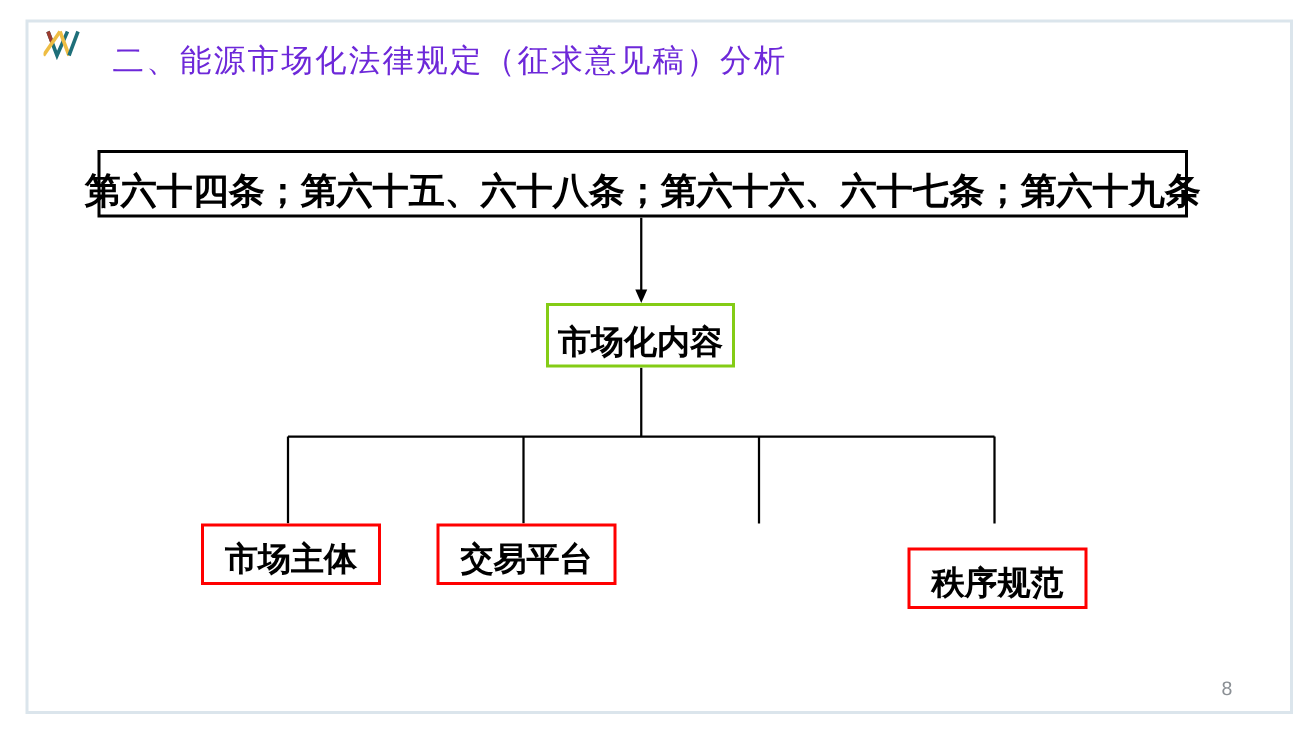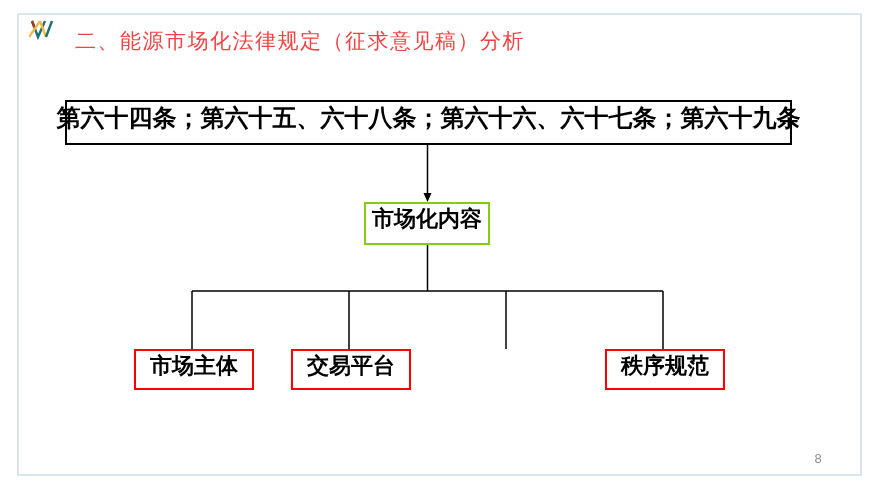--- a/index.html
+++ b/index.html
@@ -16,30 +16,30 @@
     border:2px solid #dbe5ec;
     box-sizing:border-box;
     background:#ffffff;
   }
   .logo{
     position:absolute;left:29px;top:18px;width:26px;height:24px;
   }
   .slide-title{
     position:absolute;left:75px;top:29px;
     font-size:21px;line-height:24px;
-    color:#ef4444;
+    color:#6d28d9;
     letter-spacing:1.5px;
     white-space:nowrap;
     font-family:"Liberation Sans", sans-serif;
   }
   .node-box{
     position:absolute;
     box-sizing:border-box;
     background:#ffffff;
-    display:flex;align-items:flex-start;justify-content:center;
+    display:flex;align-items:flex-end;justify-content:center;
     font-family:"Liberation Serif","DejaVu Serif",serif;
     font-weight:bold;color:#000000;
     white-space:nowrap;
   }
   .root-box{
     left:65px;top:100px;width:727px;height:45px;
     border:2px solid #000000;
     font-size:24px;
   }
   .mid-box{
@@ -48,21 +48,21 @@
     font-size:22px;
   }
   .leaf-box{
     top:349px;width:120px;height:41px;
     border:2px solid #ff0000;
     font-size:22px;
   }
   .leaf-1{left:134px;}
   .leaf-2{left:291px;}
   .leaf-3{left:448px;}
-  .leaf-4{left:605px;}
+  .leaf-4{left:605px;margin-top:16px;}
   .connector-layer{
     position:absolute;left:0;top:0;width:875px;height:492px;
     pointer-events:none;
   }
   .page-number{
     position:absolute;left:808px;top:451px;width:20px;
     text-align:center;
     font-size:13px;color:#8a8f94;
     font-family:"Liberation Sans", sans-serif;
   }

